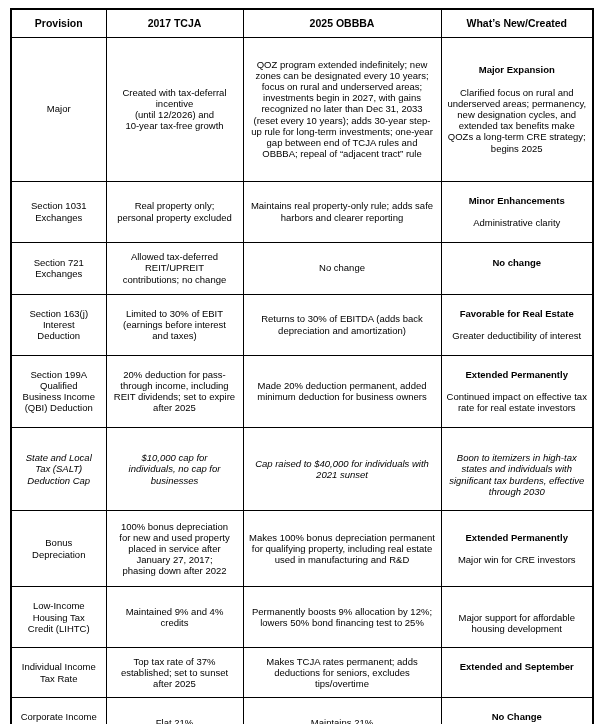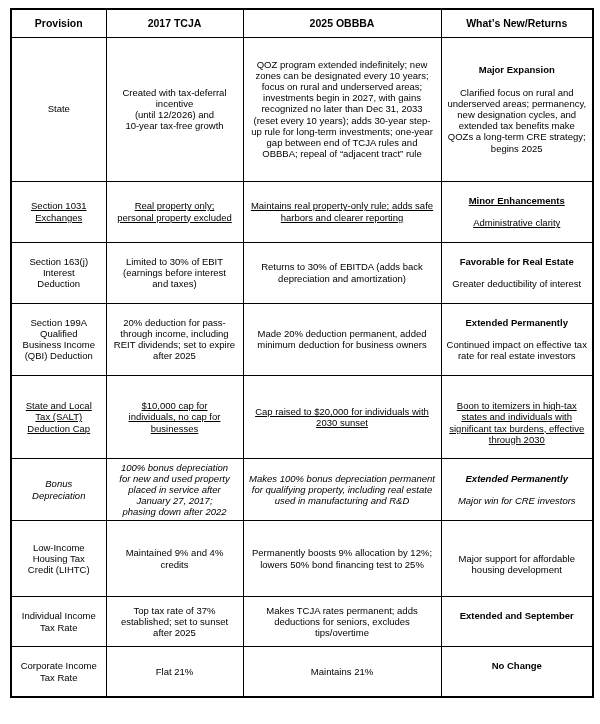--- a/index.html
+++ b/index.html
@@ -37,24 +37,24 @@
     overflow: hidden;
     word-wrap: break-word;
   }
   table.cmp th {
     font-size: 10.5px;
     font-weight: bold;
     padding: 2px 3px;
   }
   thead tr { height: 28px; }
   tbody tr:nth-child(1)  { height: 144px; }
-  tbody tr:nth-child(2)  { height: 50px; text-decoration: underline; }
+  tbody tr:nth-child(2)  { height: 50px; }
   tbody tr:nth-child(3)  { height: 52px; }
   tbody tr:nth-child(4)  { height: 52px; }
-  tbody tr:nth-child(5)  { height: 64px; text-decoration: underline; }
+  tbody tr:nth-child(5)  { height: 64px; }
   tbody tr:nth-child(6)  { height: 62px; font-style: italic; }
   tbody tr:nth-child(7)  { height: 76px; }
   tbody tr:nth-child(8)  { height: 50px; margin-left: 22px; }
   tbody tr:nth-child(9)  { height: 48px; }
   tbody tr:nth-child(10) { height: 40px; }
   tbody tr:nth-child(11) { height: 48px; }
   .hl { display: block; font-weight: bold; white-space: pre-line; }
   .dt { display: block; white-space: pre-line; }
 </style>
 </head>
@@ -66,45 +66,57 @@
       <col style="width:95px">
       <col style="width:137px">
       <col style="width:198px">
       <col style="width:152px">
     </colgroup>
     <thead>
       <tr>
         <th>Provision</th>
         <th>2017 TCJA</th>
         <th>2025 OBBBA</th>
-        <th>What’s New/Returns</th>
+        <th>What’s New/Created</th>
       </tr>
     </thead>
     <tbody>
       <tr>
-        <td>State</td>
+        <td>Major</td>
         <td>Created with tax-deferral
 incentive
 (until 12/2026) and
 10-year tax-free growth</td>
         <td>QOZ program extended indefinitely; new zones can be designated every 10 years; focus on rural and underserved areas; investments begin in 2027, with gains recognized no later than Dec 31, 2033 (reset every 10 years); adds 30-year step-up rule for long-term investments; one-year gap between end of TCJA rules and OBBBA; repeal of “adjacent tract” rule</td>
         <td>
           <span class="hl">Major Expansion</span>
           <span class="dt">Clarified focus on rural and underserved areas; permanency, new designation cycles, and extended tax benefits make QOZs a long-term CRE strategy; begins 2025</span>
         </td>
       </tr>
       <tr>
         <td>Section 1031
 Exchanges</td>
         <td>Real property only;
 personal property excluded</td>
         <td>Maintains real property-only rule; adds safe harbors and clearer reporting</td>
         <td>
           <span class="hl">Minor Enhancements</span>
           <span class="dt">Administrative clarity</span>
+        </td>
+      </tr>
+      <tr>
+        <td>Section 721
+Exchanges</td>
+        <td>Allowed tax-deferred
+REIT/UPREIT
+contributions; no change</td>
+        <td>No change</td>
+        <td>
+          <span class="hl">No change</span>
+          <span class="dt"></span>
         </td>
       </tr>
       <tr>
         <td>Section 163(j)
 Interest
 Deduction</td>
         <td>Limited to 30% of EBIT
 (earnings before interest
 and taxes)</td>
         <td>Returns to 30% of EBITDA (adds back depreciation and amortization)</td>
@@ -125,21 +137,21 @@
           <span class="dt">Continued impact on effective tax rate for real estate investors</span>
         </td>
       </tr>
       <tr>
         <td>State and Local
 Tax (SALT)
 Deduction Cap</td>
         <td>$10,000 cap for
 individuals, no cap for
 businesses</td>
-        <td>Cap raised to $20,000 for individuals with 2030 sunset</td>
+        <td>Cap raised to $40,000 for individuals with 2021 sunset</td>
         <td>
           <span class="hl"></span>
           <span class="dt">Boon to itemizers in high-tax states and individuals with significant tax burdens, effective through 2030</span>
         </td>
       </tr>
       <tr>
         <td>Bonus
 Depreciation</td>
         <td>100% bonus depreciation
 for new and used property

